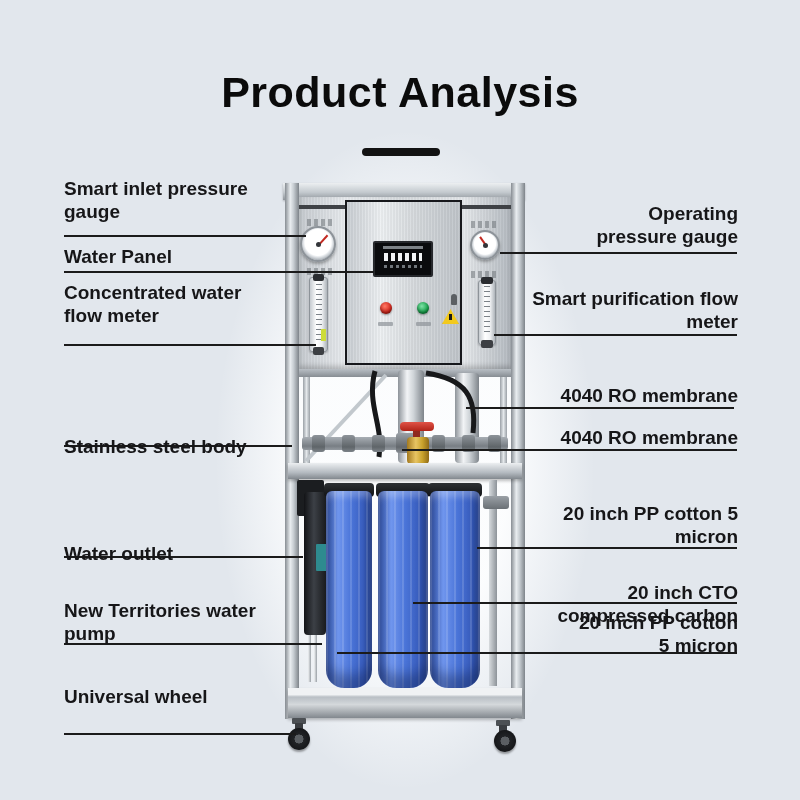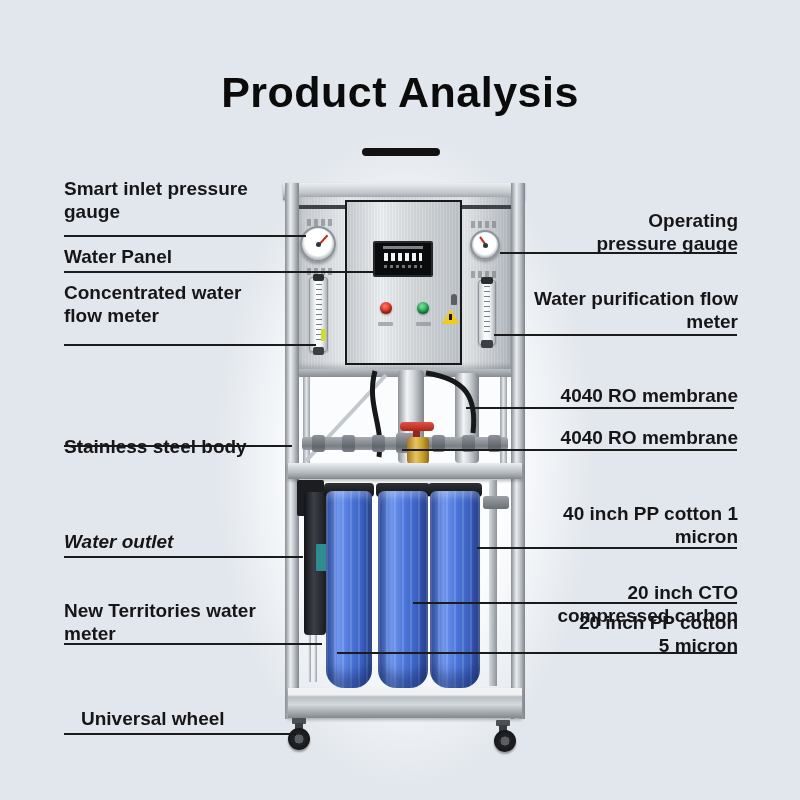--- a/index.html
+++ b/index.html
@@ -258,29 +258,29 @@
   <line x1="413" y1="603" x2="737" y2="603"></line>
   <line x1="337" y1="653" x2="737" y2="653"></line>
 </svg>
 
 <div class="abs label l" style="top:177px;">Smart inlet pressure
 gauge</div>
 <div class="abs label l" style="top:245px;">Water Panel</div>
 <div class="abs label l" style="top:281px;">Concentrated water
 flow meter</div>
 <div class="abs label l" style="top:435px;">Stainless steel body</div>
-<div class="abs label l" style="top:530px;font-style:italic;">Water outlet</div>
+<div class="abs label l" style="top:542px;">Water outlet</div>
 <div class="abs label l" style="top:599px;">New Territories water
-meter</div>
-<div class="abs label l" style="top:707px;margin-left:17px;">Universal wheel</div>
-
-<div class="abs label r" style="top:209px;">Operating
+pump</div>
+<div class="abs label l" style="top:685px;">Universal wheel</div>
+
+<div class="abs label r" style="top:202px;">Operating
 pressure gauge</div>
-<div class="abs label r" style="top:287px;">Water purification flow
+<div class="abs label r" style="top:287px;">Smart purification flow
 meter</div>
 <div class="abs label r" style="top:384px;">4040 RO membrane</div>
 <div class="abs label r" style="top:426px;">4040 RO membrane</div>
-<div class="abs label r" style="top:502px;">40 inch PP cotton 1
+<div class="abs label r" style="top:502px;">20 inch PP cotton 5
 micron</div>
 <div class="abs label r" style="top:581px;text-align:right;">20 inch CTO
 compressed carbon</div>
 <div class="abs label r" style="top:611px;">20 inch PP cotton
 5 micron</div>
 
 </body></html>

